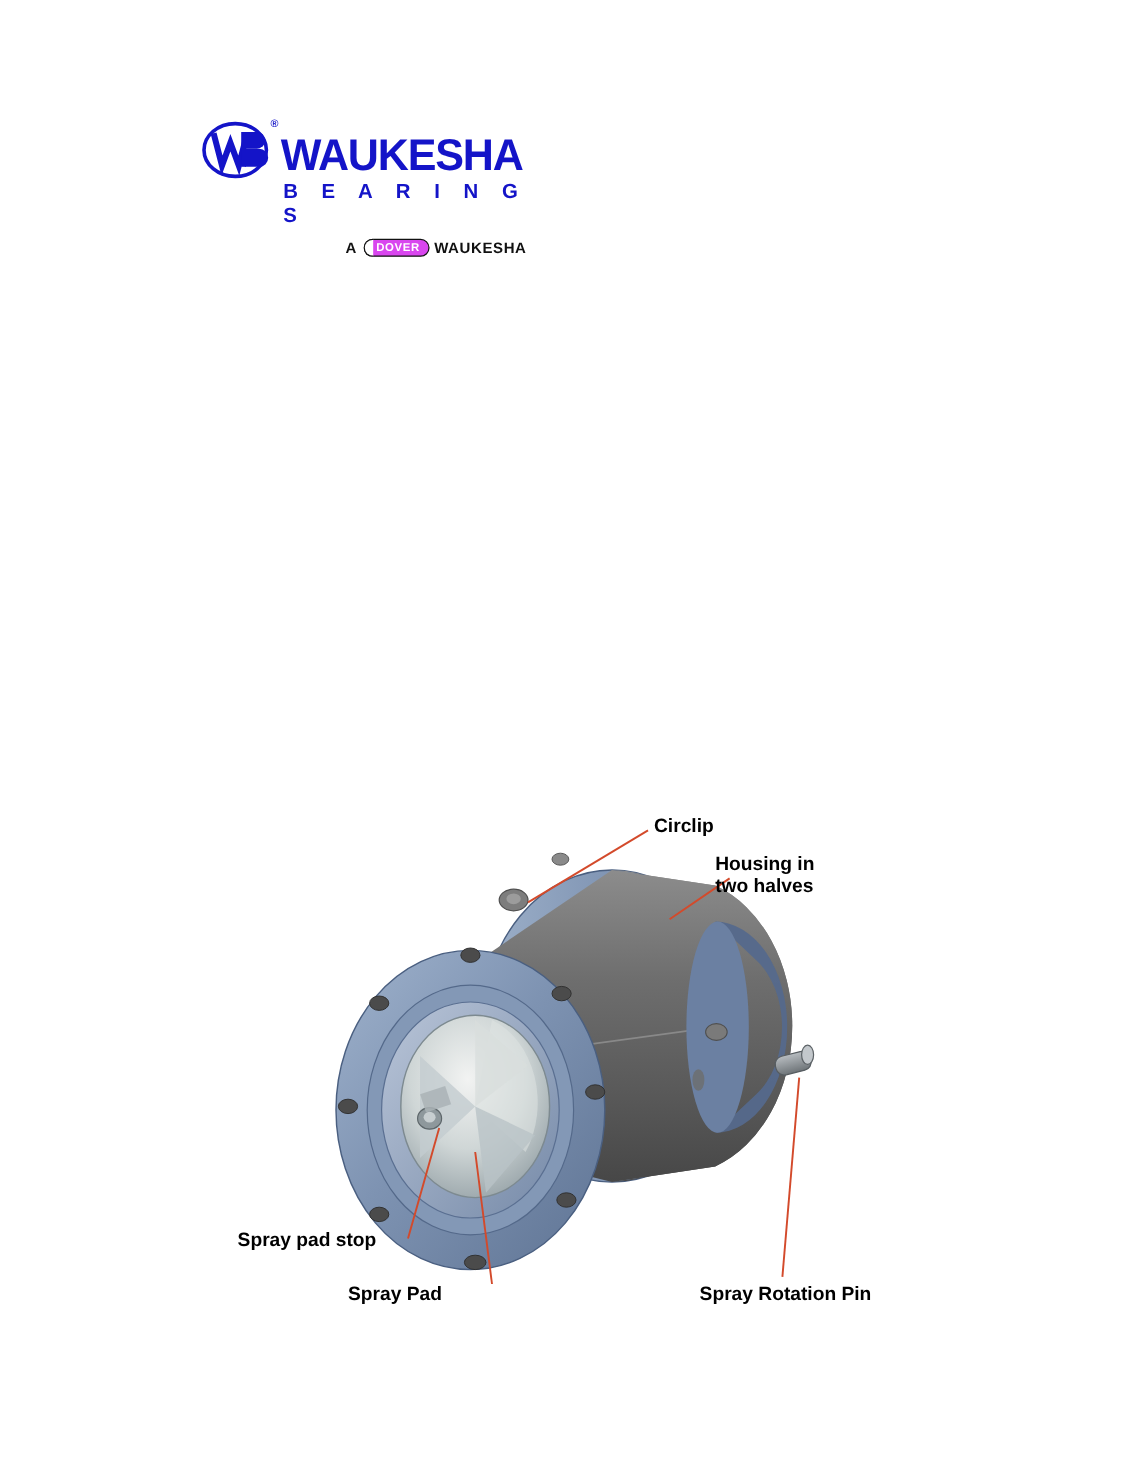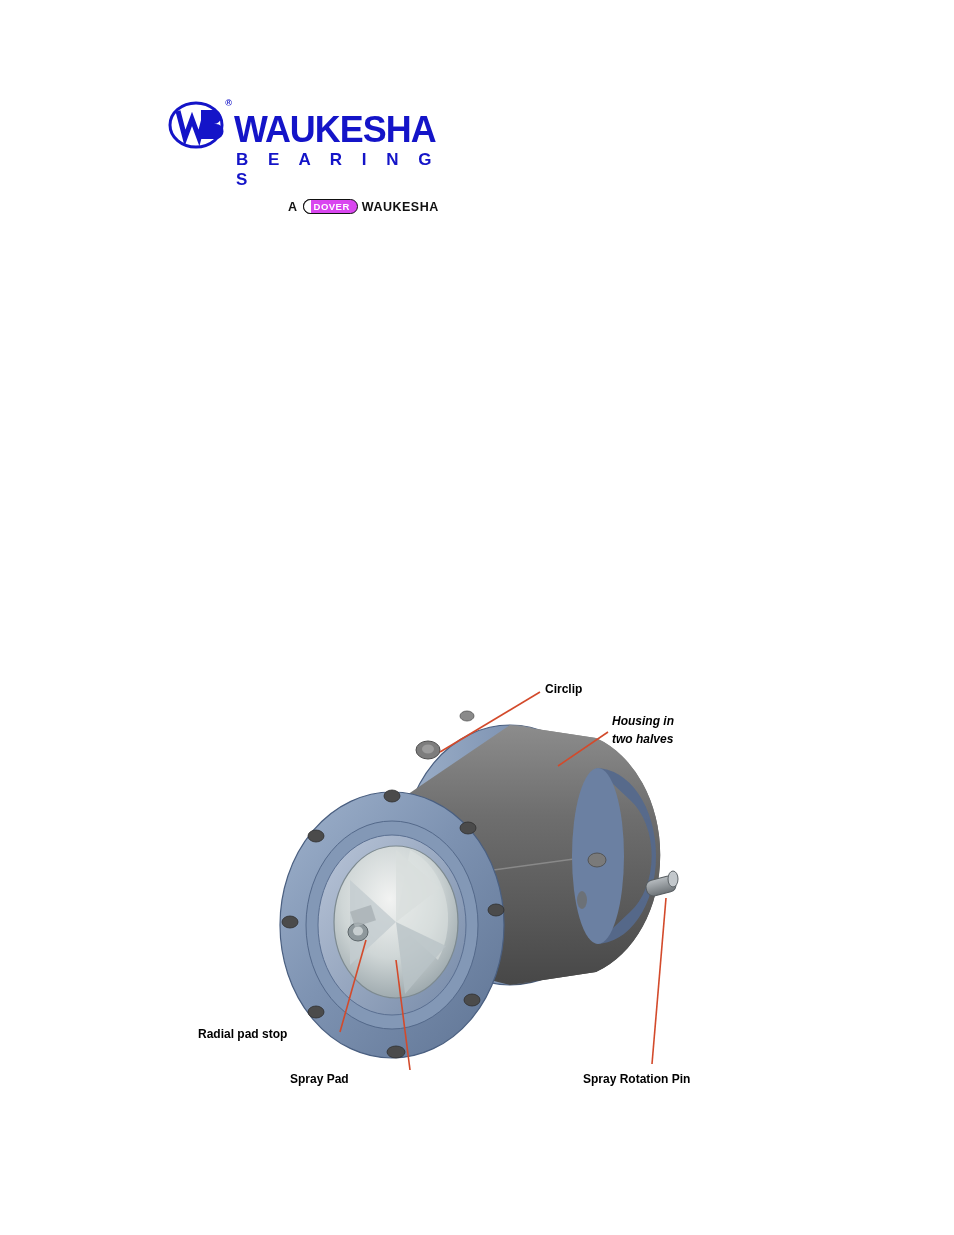--- a/index.html
+++ b/index.html
@@ -110,27 +110,27 @@
     left: 200px;
     top: 660px;
     width: 560px;
     height: 430px;
   }
   .figure svg { display: block; }
   .fig-label {
     position: absolute;
     font-family: "Liberation Sans", sans-serif;
     font-weight: bold;
-    font-size: 12px;
+    font-size: 16px;
     color: #000000;
     line-height: 18px;
     white-space: pre-line;
   }
   .lbl-circlip   { left: 345px; top: 20px; }
-  .lbl-housing   { left: 412px; top: 52px; font-style: italic; }
+  .lbl-housing   { left: 396px; top: 52px; }
   .lbl-spray     { left: -2px;  top: 365px; }
   .lbl-radial    { left: 90px;  top: 410px; }
   .lbl-anti      { left: 383px; top: 410px; }
 </style>
 </head>
 <body>
 
 <div class="logo-block">
   <div class="logo-row">
 
@@ -251,16 +251,16 @@
       <line x1="408" y1="72" x2="358" y2="106"></line>
       <line x1="140" y1="372" x2="166" y2="280"></line>
       <line x1="210" y1="410" x2="196" y2="300"></line>
       <line x1="452" y1="404" x2="466" y2="238"></line>
     </g>
   </svg>
 
   <div class="fig-label lbl-circlip">Circlip</div>
   <div class="fig-label lbl-housing">Housing in
 two halves</div>
-  <div class="fig-label lbl-spray">Radial pad stop</div>
+  <div class="fig-label lbl-spray">Spray pad stop</div>
   <div class="fig-label lbl-radial">Spray Pad</div>
   <div class="fig-label lbl-anti">Spray Rotation Pin</div>
 </div>
 
 </body></html>

